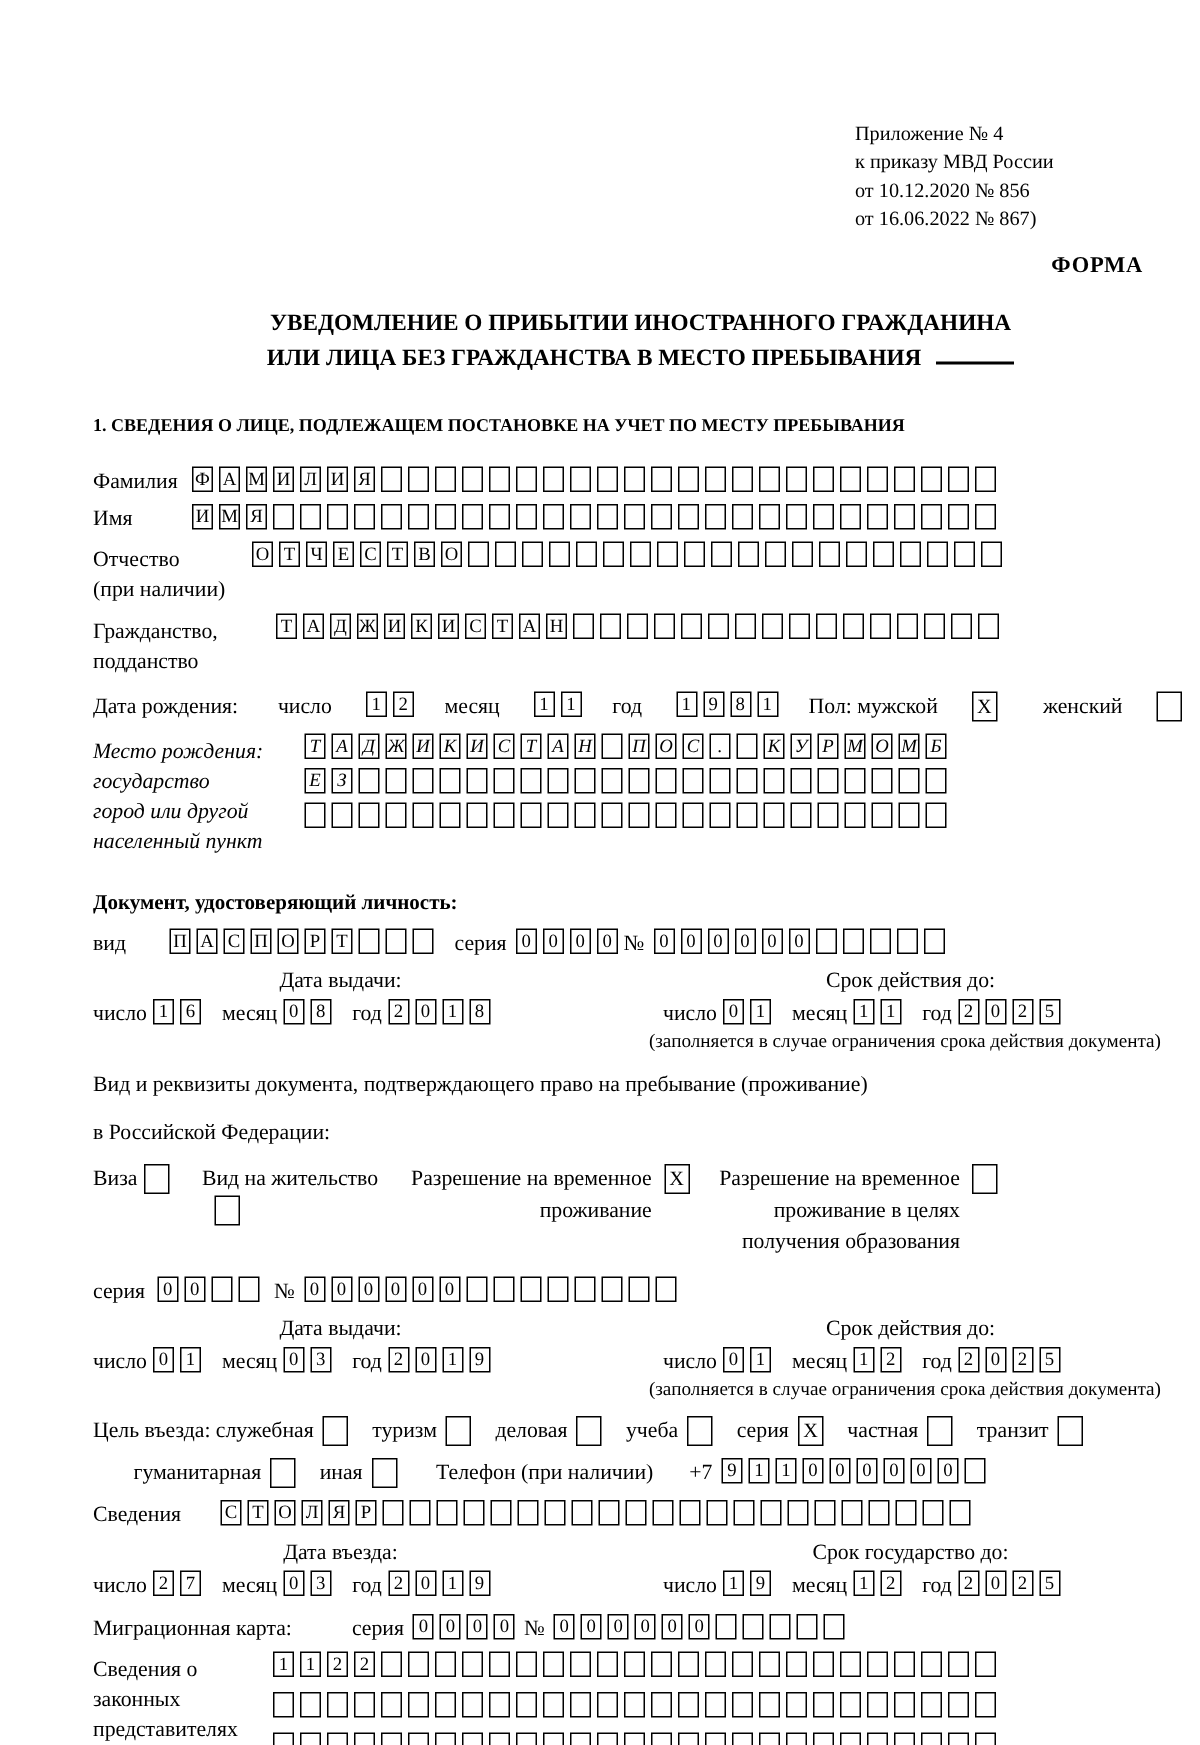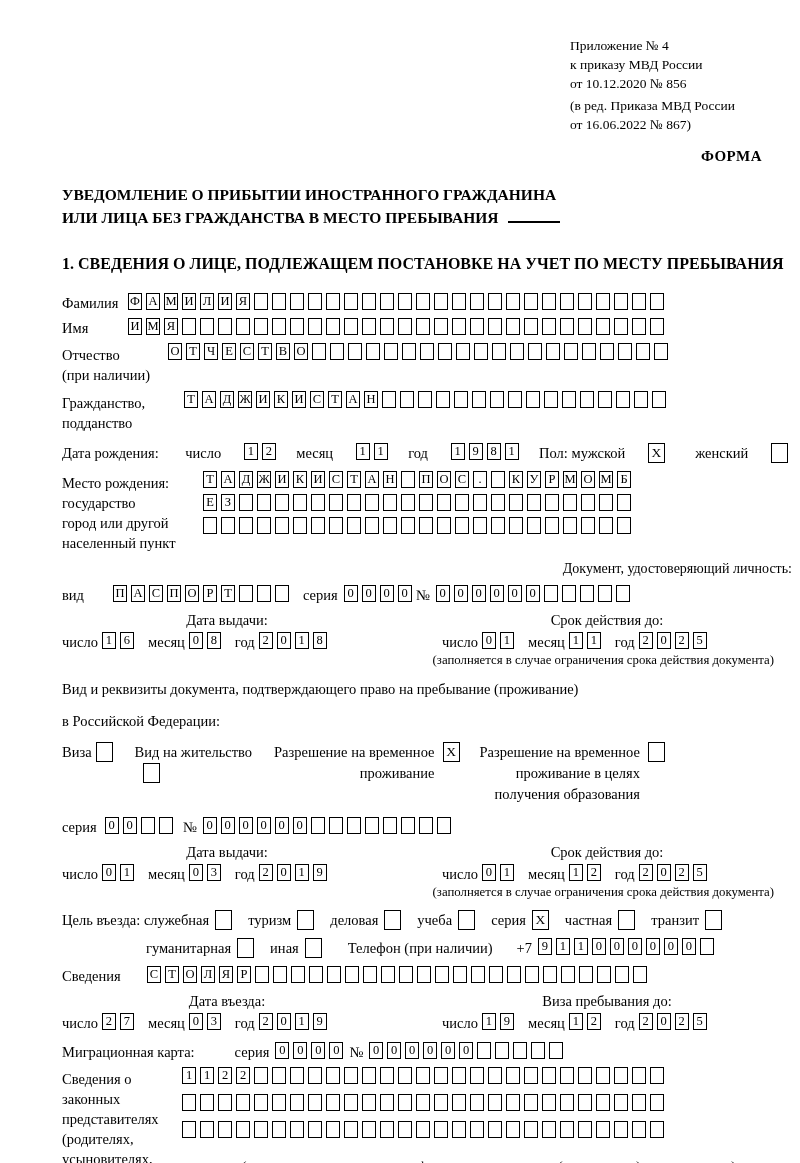--- a/index.html
+++ b/index.html
@@ -5,28 +5,28 @@
   * { box-sizing: border-box; }
   html, body { margin: 0; padding: 0; background: #fff; }
   body {
     width: 800px; min-height: 1163px;
     font-family: "Liberation Serif", "DejaVu Serif", serif;
     color: #000; font-size: 14.5px;
   }
   .page { padding: 36px 8px 30px 62px; width: 800px; }
 
   
-  .appendix { margin-left: auto; width: 200px; font-size: 13.5px; line-height: 19px; margin-right: 22px; }
+  .appendix { margin-left: auto; width: 200px; font-size: 13.5px; line-height: 19px; margin-right: 22px; margin-top: 43px; }
   .appendix .edition { margin-top: 3px; }
   .forma { text-align: right; font-weight: bold; font-size: 15px; margin: 14px 30px 18px 0; letter-spacing: .5px; }
 
   
-  .title { text-align: left; font-weight: bold; font-size: 15.5px; line-height: 23px; margin: 6px 0 2px 0; }
+  .title { text-align: center; font-weight: bold; font-size: 15.5px; line-height: 23px; margin: 6px 0 2px 0; }
   .blank-line { display: inline-block; width: 52px; border-bottom: 2px solid #000; height: 12px; margin-left: 10px; }
-  .section-heading { font-weight: bold; font-size: 16px; margin: 26px 0 20px 0; }
+  .section-heading { font-weight: bold; font-size: 12px; margin: 26px 0 20px 0; }
 
   
   .row { display: flex; align-items: flex-start; margin-bottom: 6px; }
   .lbl { flex: 0 0 auto; padding-top: 2px; }
   .lbl-lines div { line-height: 20px; }
   .cells { display: flex; flex-wrap: nowrap; }
   .cells-col { display: flex; flex-direction: column; gap: 6px; }
 
   .cell {
     display: inline-block; width: 14px; height: 17px;
@@ -40,21 +40,21 @@
   .w106 { width: 106px; }
   .w122 { width: 122px; }
   .w141 { width: 141px; }
   .w51  { width: 51px; }
   .w85  { width: 85px; }
   .w120 { width: 120px; }
 
   .inline-gap { margin: 0 6px 0 10px; padding-top: 2px; }
   .tight-gap { margin-right: 6px; padding-top: 2px; }
 
-  .doc-heading { text-align: right; font-weight: normal; font-size: 14px; margin: 8px 0 8px 0; }
+  .doc-heading { text-align: left; font-weight: bold; font-size: 14px; margin: 24px 0 8px 0; }
 
   
   .date-pair { display: flex; margin-top: 8px; }
   .date-col-l { width: 380px; }
   .date-col-r { width: 340px; }
   .date-head { text-align: center; width: 330px; margin-bottom: 3px; }
   .date-line { display: flex; align-items: flex-start; }
   .date-line .dl-lbl { padding-top: 2px; margin-right: 4px; }
   .date-line .grp { margin-right: 10px; display: flex; }
   .note-right { text-align: right; font-size: 12.8px; margin: 2px 18px 10px 0; }
@@ -63,34 +63,33 @@
 
   
   .permit-row { display: flex; align-items: flex-start; margin: 4px 0 12px 0; }
   .permit-item { display: flex; align-items: flex-start; }
   .permit-label { text-align: right; line-height: 21px; }
   .permit-row .box { margin-left: 8px; padding-top: 0; }
 
   .purpose-line { display: flex; align-items: flex-start; margin-bottom: 8px; }
   .purpose-line .p-lbl { padding-top: 2px; margin: 0 6px 0 12px; }
   .purpose-line .p-lbl.first { margin-left: 0; }
-  .indent65 { margin-left: 84px; }
+  .indent65 { margin-left: 27px; }
 
   .guardians-note { font-size: 13.5px; margin: 10px 0 0 60px; }
 </style>
 </head>
 <body>
 
 <div class="page">
 
   <div class="appendix">
     <div>Приложение № 4</div>
     <div>к приказу МВД России</div>
     <div>от 10.12.2020 № 856</div>
-    <div class="edition">(в ред. Приказа МВД России</div>
     <div>от 16.06.2022 № 867)</div>
   </div>
   <div class="forma">ФОРМА</div>
 
   <div class="title">
     <div>УВЕДОМЛЕНИЕ О ПРИБЫТИИ ИНОСТРАННОГО ГРАЖДАНИНА</div>
     <div><span>ИЛИ ЛИЦА БЕЗ ГРАЖДАНСТВА В МЕСТО ПРЕБЫВАНИЯ</span><span class="blank-line"></span></div>
   </div>
 
   <div class="section-heading">1. СВЕДЕНИЯ О ЛИЦЕ, ПОДЛЕЖАЩЕМ ПОСТАНОВКЕ НА УЧЕТ ПО МЕСТУ ПРЕБЫВАНИЯ</div>
@@ -262,21 +261,21 @@
     <span class="tight-gap">Пол: мужской</span>
     <span class="cells box">
         <span class="cell">X</span>
       </span>
     <span class="inline-gap">женский</span>
     <span class="cells box">
         <span class="cell"></span>
       </span>
   </div>
 
-  <div class="row" style="margin-top:8px;">
+  <div class="row" style="margin-top:8px;font-style:italic;">
     <span class="lbl w141 lbl-lines">
       <div>Место рождения:</div>
       <div>государство</div>
       <div>город или другой</div>
       <div>населенный пункт</div>
     </span>
     <span class="cells-col">
       <span class="cells">
           <span class="cell">Т</span>
           <span class="cell">А</span>
@@ -663,21 +662,21 @@
         <span class="dl-lbl">год</span>
         <span class="grp">
             <span class="cell">2</span>
             <span class="cell">0</span>
             <span class="cell">1</span>
             <span class="cell">9</span>
           </span>
       </div>
     </div>
     <div class="date-col-r">
-      <div class="date-head">Виза пребывания до:</div>
+      <div class="date-head">Срок государство до:</div>
       <div class="date-line">
         <span class="dl-lbl">число</span>
         <span class="grp">
             <span class="cell">1</span>
             <span class="cell">9</span>
           </span>
         <span class="dl-lbl">месяц</span>
         <span class="grp">
             <span class="cell">1</span>
             <span class="cell">2</span>

